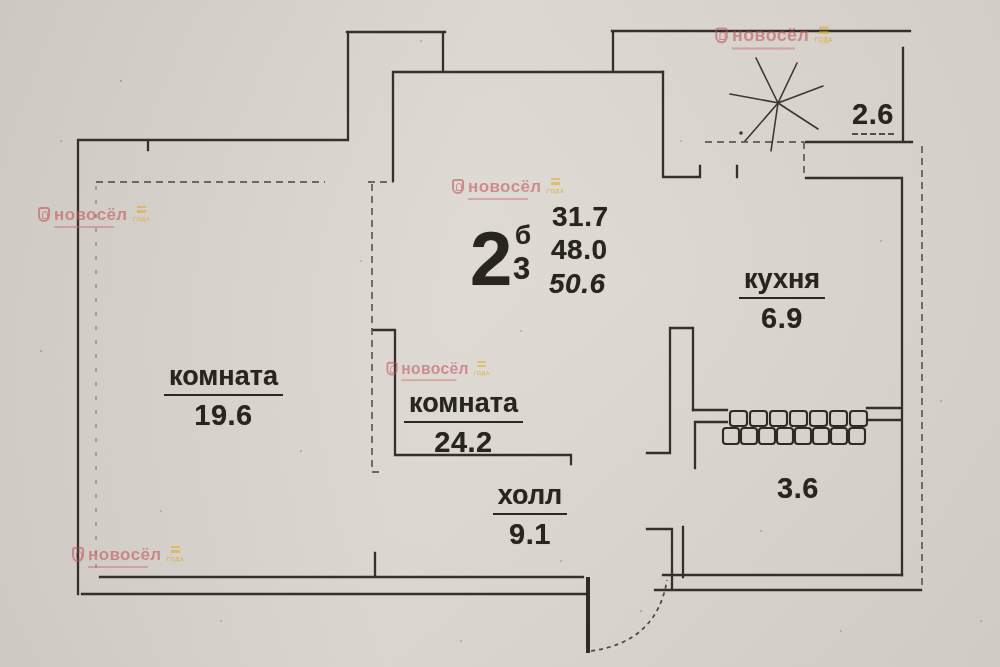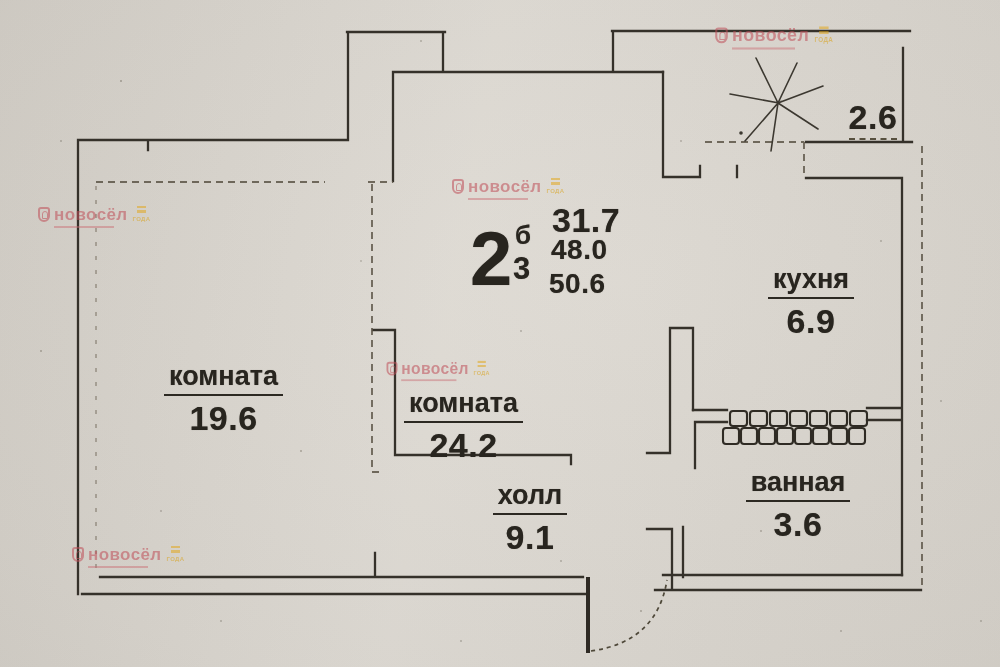--- a/index.html
+++ b/index.html
@@ -29,32 +29,32 @@
       660px 20px 0 rgba(70,62,50,.3), 340px 560px 0 rgba(70,62,50,.3);
   }
   svg.walls{position:absolute;left:0;top:0;}
 
   
   .room-label{
     position:absolute;display:flex;flex-direction:column;align-items:center;
     color:#28251f;font-weight:bold;text-shadow:0 0 .7px rgba(45,40,32,.55);
   }
   .rn{font-size:27px;line-height:1;padding:0 5px 4px;border-bottom:2px solid #2c2922;white-space:nowrap;}
-  .ra{font-size:34px;line-height:1;margin-top:5px;letter-spacing:.5px;}
+  .ra{font-size:29px;line-height:1;margin-top:5px;letter-spacing:.5px;}
   .ra.dash{border-bottom:2px dashed #57503f;padding-bottom:4px;margin-top:0;}
 
   
   .apt{position:absolute;left:470px;top:195px;width:170px;height:112px;color:#28251f;font-weight:bold;text-shadow:0 0 .8px rgba(45,40,32,.6);}
   .apt span{position:absolute;line-height:1;}
   .apt-big{left:0;top:26px;font-size:76px;line-height:.78;}
   .apt-num{left:45px;top:27px;font-size:26px;}
   .apt-den{left:43px;top:58px;font-size:31px;}
-  .apt-a0{left:82px;top:8px;font-size:34px;letter-spacing:.5px;}
+  .apt-a0{left:82px;top:8px;font-size:28px;letter-spacing:.5px;}
   .apt-a1{left:81px;top:41px;font-size:28px;letter-spacing:.5px;text-align:right;}
-  .apt-a2{left:79px;top:75px;font-size:28px;letter-spacing:.5px;}
+  .apt-a2{left:79px;top:75px;font-size:28px;letter-spacing:.5px;font-style:italic;}
 
   
   .wm{position:absolute;display:flex;gap:4px;align-items:flex-start;opacity:.55;}
   .wm-shield{width:12px;height:15px;border:2px solid #bf4e58;border-radius:3px 3px 6px 6px;margin-top:1px;position:relative;flex:none;}
   .wm-shield::after{content:"";position:absolute;left:2px;top:2px;width:4px;height:6px;border:1.5px solid #bf4e58;border-radius:3px 3px 0 0;}
   .wm-main{display:block;}
   .wm-brand{color:#bf4e58;font-size:17px;line-height:1;letter-spacing:.4px;font-weight:bold;display:block;font-style:normal;}
   .wm-tag{display:block;height:2px;background:rgba(201,107,114,.85);margin-top:3px;width:82%;}
   .wm-badge{display:flex;flex-direction:column;align-items:center;margin-left:1px;}
   .wm-bars{width:9px;height:9px;flex:none;
@@ -115,26 +115,25 @@
   </svg>
 
   <div class="room-label" style="left:146px;top:363px;width:155px">
     <span class="rn">комната</span>
     <span class="ra">19.6</span>
   </div>
   <div class="room-label" style="left:386px;top:390px;width:155px">
     <span class="rn">комната</span>
     <span class="ra">24.2</span>
   </div>
-  <div class="room-label" style="left:736px;top:266px;width:150px">
+  <div class="room-label" style="left:707px;top:266px;width:150px">
     <span class="rn">кухня</span>
     <span class="ra">6.9</span>
   </div>
   <div class="room-label" style="left:723px;top:469px;width:150px">
-    <span class="rn">ванная</span>
     <span class="ra">3.6</span>
   </div>
   <div class="room-label" style="left:455px;top:482px;width:150px">
     <span class="rn">холл</span>
     <span class="ra">9.1</span>
   </div>
   <div class="room-label" style="left:838px;top:100px;width:70px">
     <span class="ra dash">2.6</span>
   </div>
 

